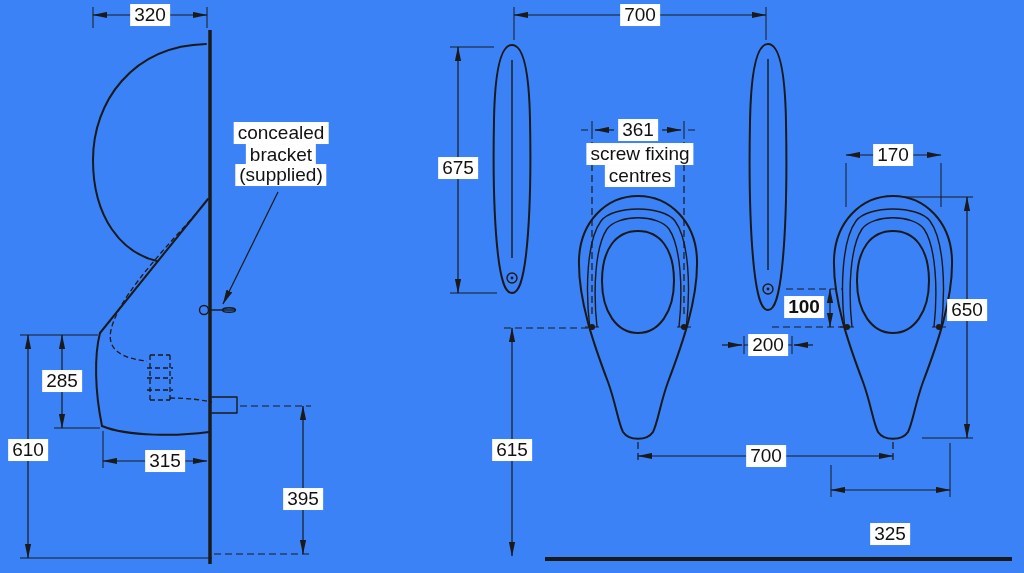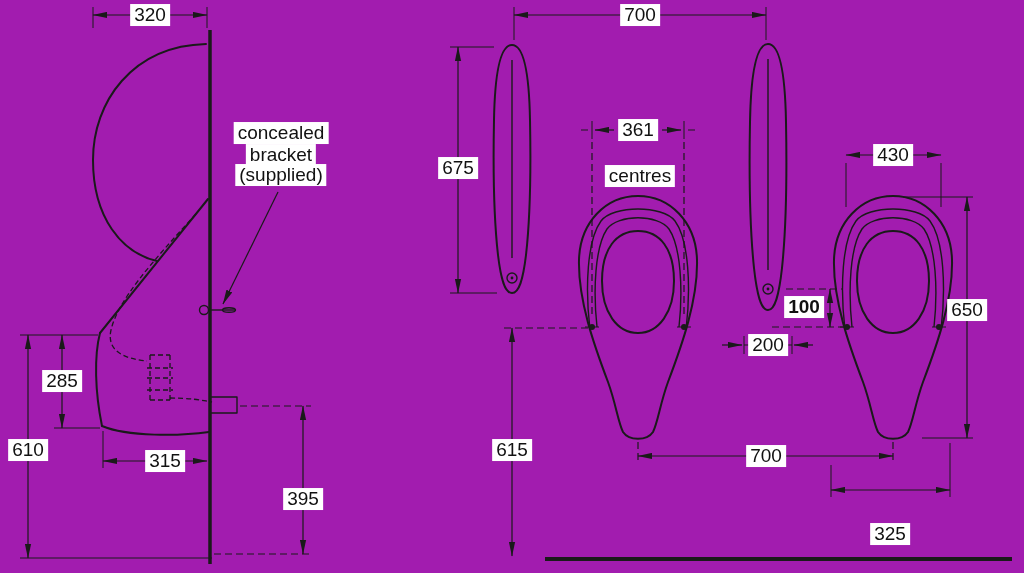--- a/index.html
+++ b/index.html
@@ -1,17 +1,17 @@
 <!DOCTYPE html>
 <html><head>
 <meta charset="utf-8">
 <style>
   html,body { margin:0; padding:0; background:#ffffff; }
   .stage {
-    position:relative; width:1024px; height:573px; background:#a21caf;
+    position:relative; width:1024px; height:573px; background:#3b82f6;
     font-family:"Liberation Sans", sans-serif; overflow:hidden;
   }
   .stage svg { position:absolute; left:0; top:0; }
   .lbl {
     position:absolute; transform:translate(-50%,-50%);
     background:#ffffff; color:#111111; font-size:19px; line-height:1.05;
     padding:1px 4px; white-space:nowrap; text-align:center;
   }
   
   .ol   { fill:none; stroke:#1a1a1a; stroke-width:2;   stroke-linejoin:round; stroke-linecap:round; }
@@ -213,22 +213,23 @@
   <div class="lbl" style="left:281px; top:155px;">bracket</div>
   <div class="lbl" style="left:281px; top:175px;">(supplied)</div>
   <div class="lbl" style="left:62px;  top:381px;">285</div>
   <div class="lbl" style="left:28px;  top:450px;">610</div>
   <div class="lbl" style="left:165px; top:461px;">315</div>
   <div class="lbl" style="left:303px; top:487px;margin-top:12px;">395</div>
 
   <div class="lbl" style="left:640px; top:15px;">700</div>
   <div class="lbl" style="left:458px; top:168px;">675</div>
   <div class="lbl" style="left:638px; top:130px;">361</div>
+  <div class="lbl" style="left:640px; top:154px;">screw fixing</div>
   <div class="lbl" style="left:640px; top:176px;">centres</div>
-  <div class="lbl" style="left:893px; top:155px;">430</div>
+  <div class="lbl" style="left:893px; top:155px;">170</div>
   <div class="lbl" style="left:804px; top:307px;font-weight:bold;">100</div>
   <div class="lbl" style="left:768px; top:345px;">200</div>
   <div class="lbl" style="left:967px; top:310px;">650</div>
   <div class="lbl" style="left:512px; top:450px;">615</div>
   <div class="lbl" style="left:766px; top:456px;">700</div>
   <div class="lbl" style="left:890px; top:490px;margin-top:44px;">325</div>
 
 </div>
 
 </body></html>

